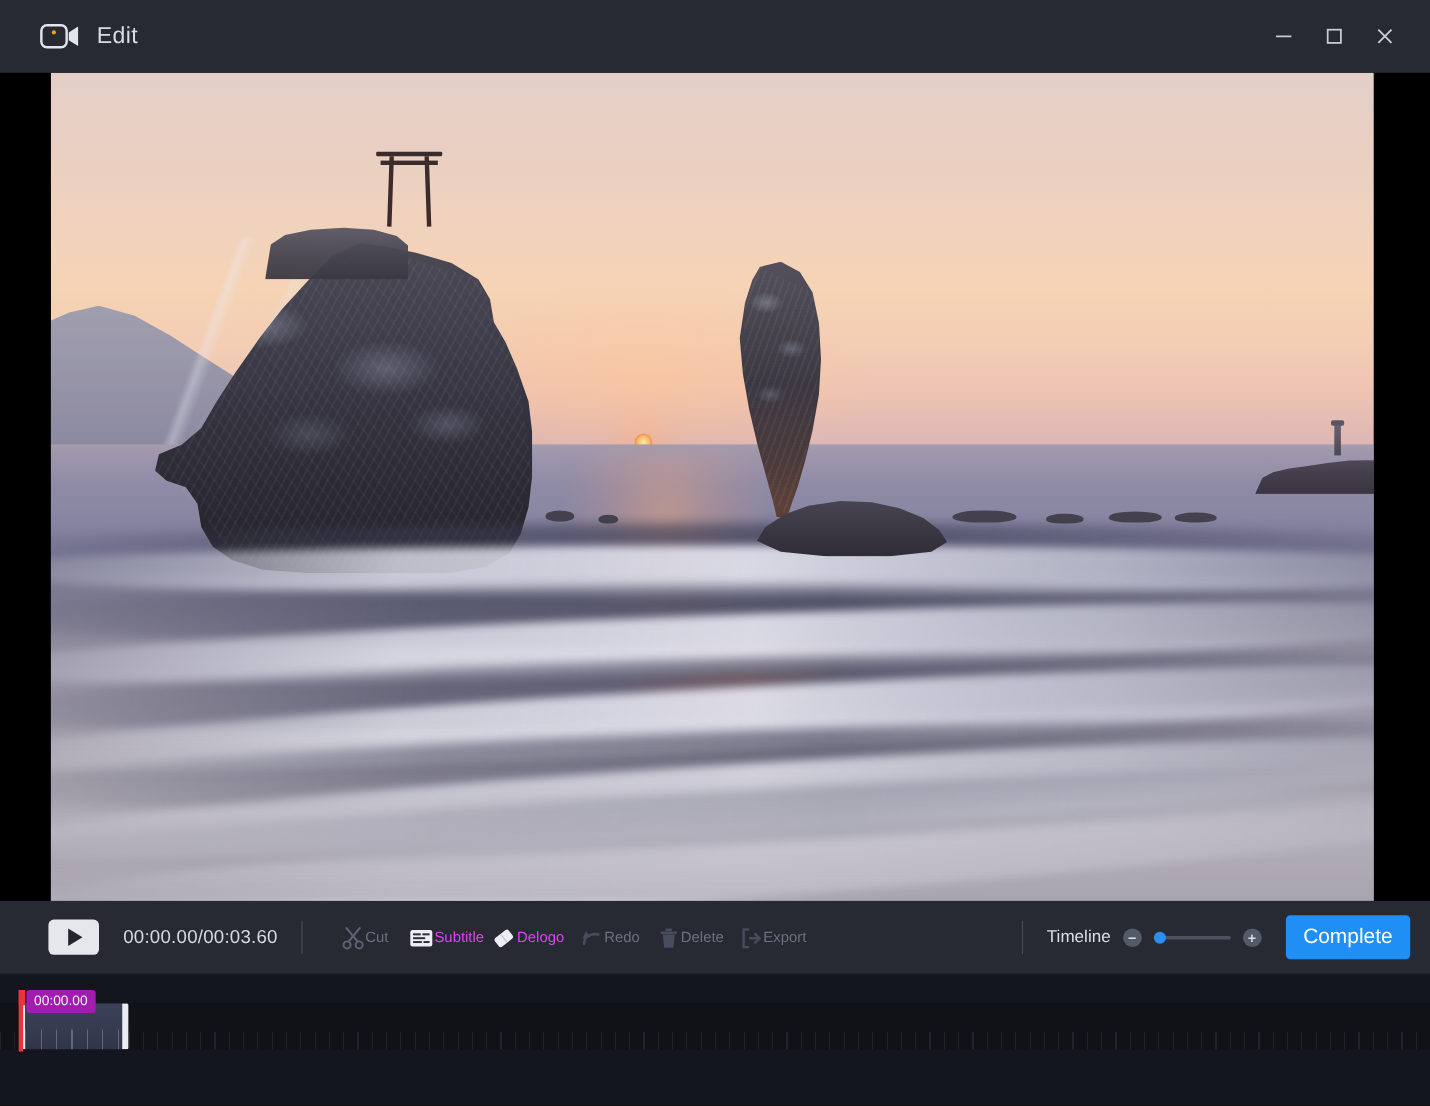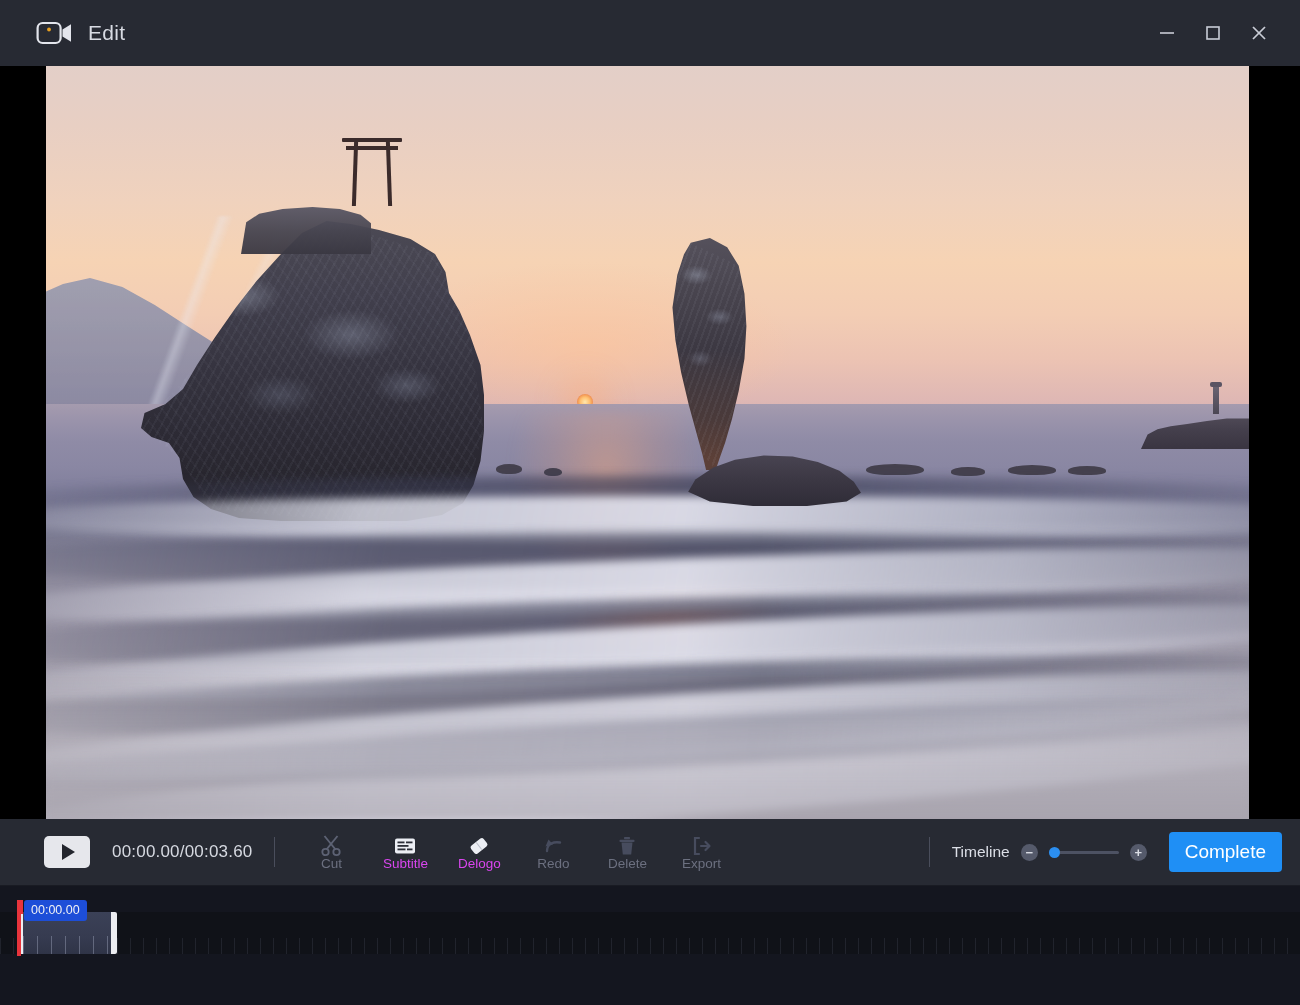--- a/index.html
+++ b/index.html
@@ -352,21 +352,21 @@
   }
   .tb-sep {
     width: 1px; height: 30px;
     background: #4a4e5c;
     margin: 0 22px;
     flex: 0 0 1px;
   }
   .tools { display: flex; align-items: center; gap: 6px; }
   .tool {
     width: 68px;
-    display: flex; flex-direction: column;
+    display: flex; flex-direction: row;
     align-items: center; justify-content: center;
     gap: 0;
     cursor: pointer;
     padding: 2px 0;
   }
   .tool .ic { height: 24px; display: flex; align-items: flex-end; justify-content: center; }
   .tool .lbl { font-size: 13.5px; line-height: 14px; }
   .tool.enabled .lbl { color: #d946ef; }
   .tool.disabled .lbl { color: #6c7080; }
   .tool.disabled { cursor: default; }
@@ -468,21 +468,21 @@
   .playhead-head {
     position: absolute;
     left: 17px; top: 14px;
     width: 6px; height: 14px;
     background: #e8343c;
     z-index: 5;
   }
   .time-tip {
     position: absolute;
     left: 24px; top: 14px;
-    background: #1d4ed8;
+    background: #a21caf;
     color: #f0f1f5;
     font-size: 12.5px;
     padding: 3px 7px 4px 7px;
     border-radius: 3px;
     z-index: 5;
     white-space: nowrap;
   }
   .bottom-strip {
     position: absolute;
     left: 0; right: 0; bottom: 0; height: 1px;

